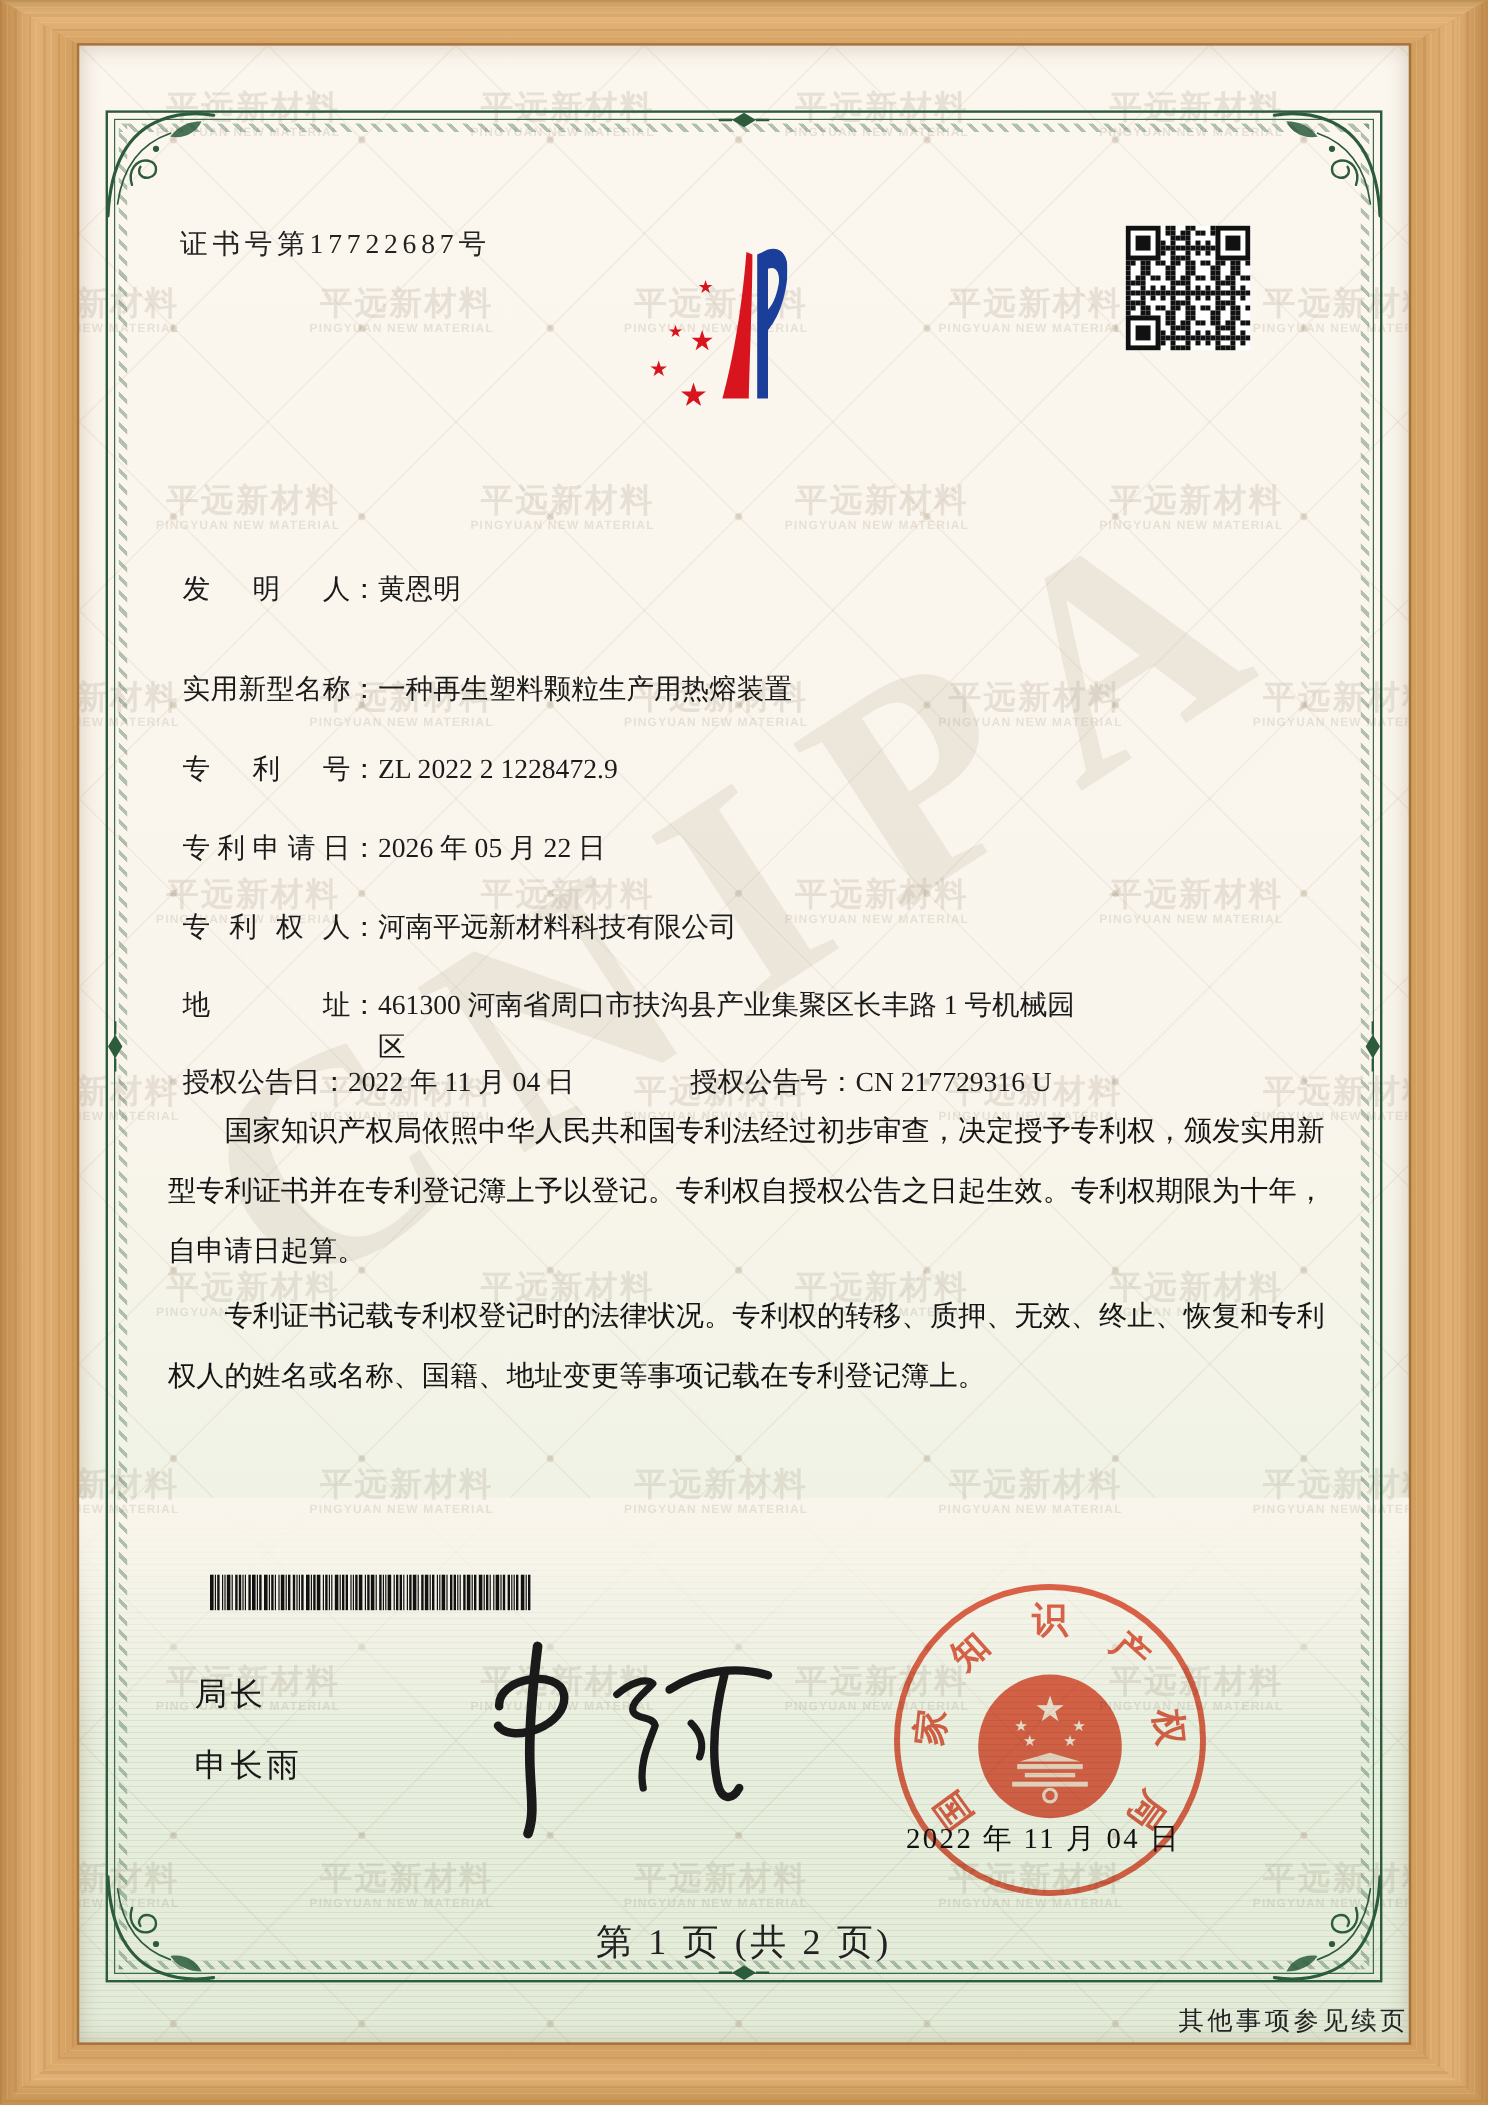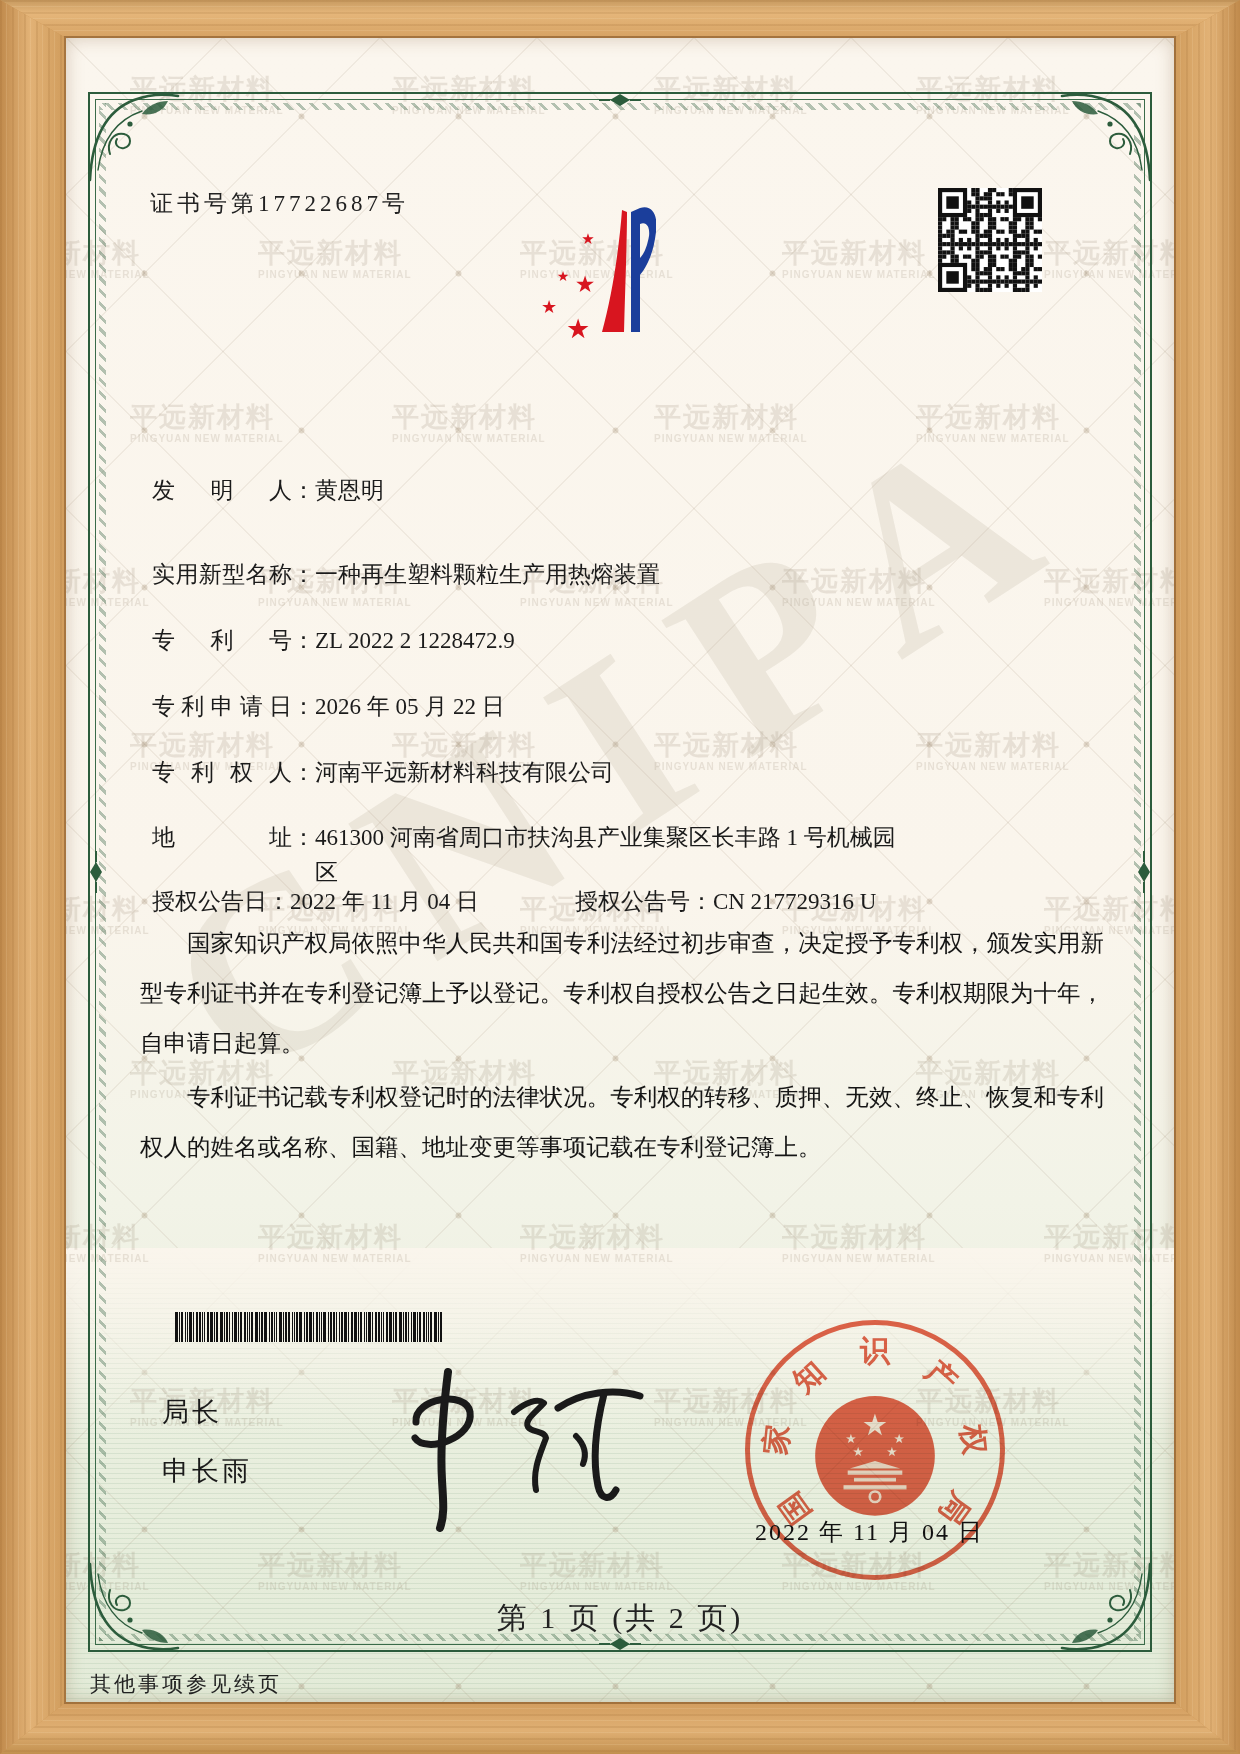--- a/index.html
+++ b/index.html
@@ -36,21 +36,21 @@
       repeating-linear-gradient(45deg,rgba(150,130,105,.11) 0 1px,transparent 1px 111px),
       repeating-linear-gradient(-45deg,rgba(150,130,105,.11) 0 1px,transparent 1px 111px),
       radial-gradient(circle,rgba(165,145,118,.30) 2.5px,transparent 3.5px);
     background-size:157px 157px,157px 157px,157px 157px;}
   .guilloche{position:absolute;left:0;right:0;top:1210px;bottom:0;z-index:1;
     background:repeating-linear-gradient(180deg,rgba(108,152,118,.15) 0 1px,transparent 1px 5px);}
   .guilloche::before{content:"";position:absolute;left:0;right:0;top:0;height:190px;
     background:linear-gradient(180deg,#faf5ec,rgba(250,245,236,0));}
   
   #wms{position:absolute;inset:0;z-index:2;pointer-events:none;}
-  .wm{position:absolute;color:rgba(143,128,106,.18);text-align:left;line-height:1.15;white-space:nowrap;
+  .wm{position:absolute;color:rgba(143,128,106,.18);text-align:right;line-height:1.15;white-space:nowrap;
     font-family:"Liberation Sans",sans-serif;}
   .wm .c{font-size:27px;font-weight:bold;letter-spacing:2px;}
   .wm .e{font-size:10px;font-weight:bold;letter-spacing:1px;}
   .cnipa{position:absolute;left:30px;top:560px;width:1050px;text-align:center;z-index:2;
     font-size:250px;font-weight:bold;letter-spacing:48px;color:rgba(178,168,148,.20);
     transform:rotate(-33deg);pointer-events:none;}
   
   .gborder{position:absolute;left:22px;top:54px;right:22px;bottom:50px;z-index:3;
     border:2px solid #2c5c3c;pointer-events:none;}
   .gb-inner{position:absolute;inset:5px;border:1px solid #3a6b49;}
@@ -95,21 +95,21 @@
   .sig{position:absolute;left:318px;top:1312px;width:268px;height:196px;z-index:5;}
   .seal{position:absolute;left:679px;top:1282px;width:260px;height:260px;z-index:5;
     mix-blend-mode:multiply;opacity:.92;}
   .seal-ring{position:absolute;inset:0;border:5px solid #e2593f;border-radius:50%;}
   .seal-char{position:absolute;left:50%;top:50%;font-size:30px;font-weight:bold;color:#e2593f;line-height:1;}
   .emblem{position:absolute;left:50%;top:50%;transform:translate(-50%,-44%);}
   .seal-date{position:absolute;left:689px;top:1478px;width:260px;z-index:6;text-align:left;
     font-size:24px;letter-spacing:2px;color:#111;}
   .pagefooter{position:absolute;left:0;right:0;top:1560px;z-index:4;text-align:center;
     font-size:30px;letter-spacing:3px;color:#222;}
-  .note{position:absolute;left:0;right:0;top:1632px;z-index:4;text-align:left;
+  .note{position:absolute;left:0;right:0;top:1632px;z-index:4;text-align:right;
     font-size:21px;letter-spacing:3px;color:#222;padding-left:24px;}
 </style>
 </head>
 <body>
 
 <div class="wood wood-top"></div>
 <div class="wood wood-bottom"></div>
 <div class="wood wood-left"></div>
 <div class="wood wood-right"></div>
 

